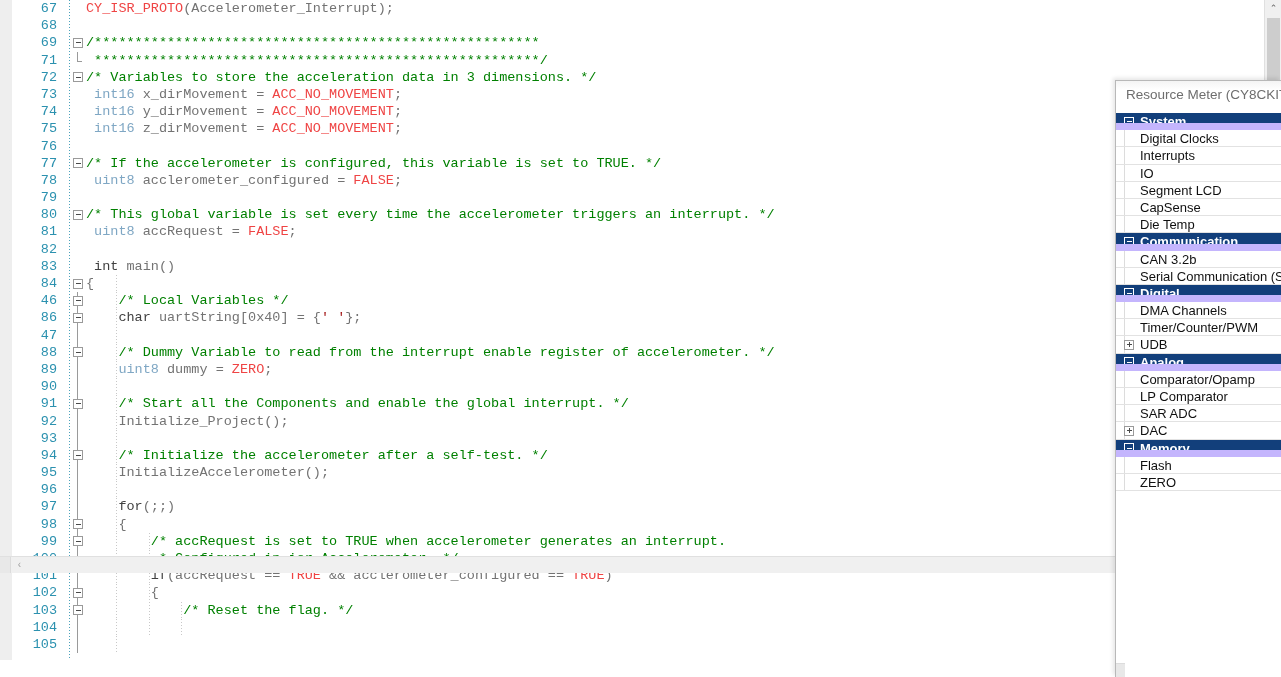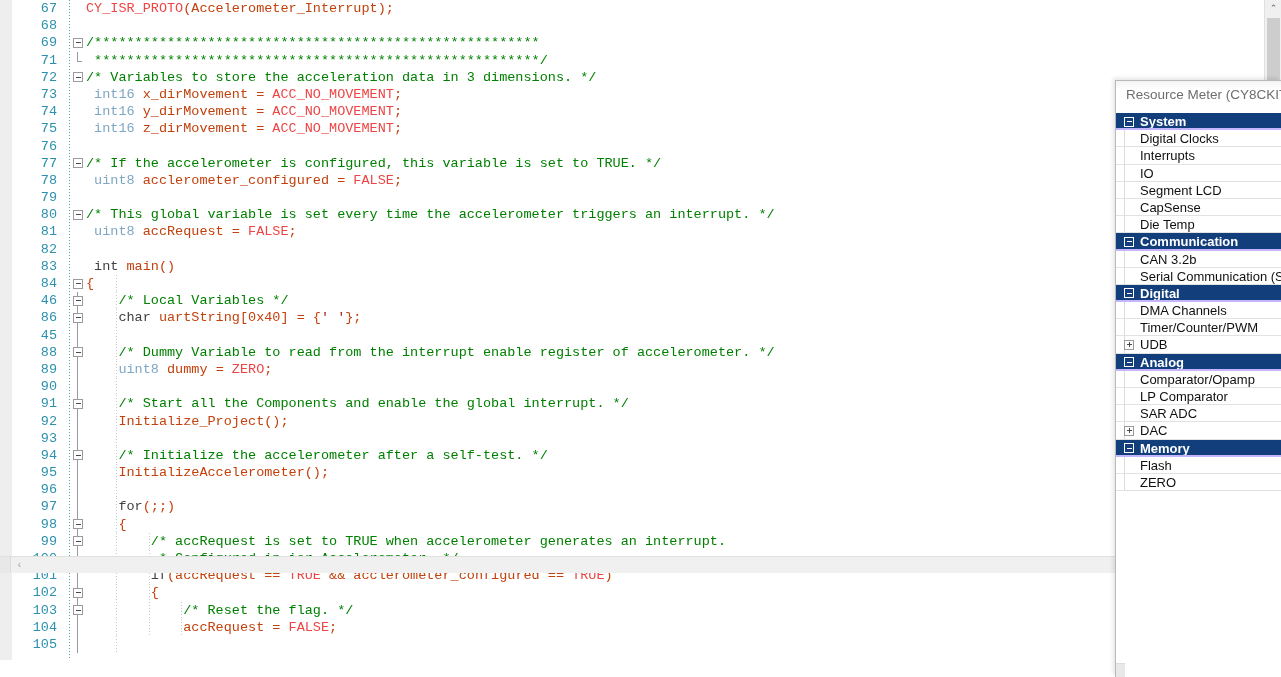--- a/index.html
+++ b/index.html
@@ -131,21 +131,21 @@
     background-size: 1px 3px;
     background-repeat: repeat-y;
   }
 
   
   .c-com  { color: #008000; }   
   .c-kw   { color: #404040; }   
   .c-type { color: #7fa7c4; }   
   .c-mac  { color: #ef4444; }   
   .c-str  { color: #a31515; }   
-  .c-pln  { color: #c2410c; }
+  .c-pln  { color: #737373; }
 
   
   .vscroll {
     position: absolute;
     right: 0; top: 0;
     width: 17px; height: 660px;
     background: #f0f0f0;
     border-left: 1px solid #e0e0e0;
     box-sizing: border-box;
   }
@@ -242,21 +242,21 @@
     font-size: 13px;
     white-space: nowrap;
     box-sizing: border-box;
     overflow: hidden;
   }
 
   .rm-row.group {
     background: #123f7b;
     color: #ffffff;
     font-weight: bold;
-    border-bottom: 2px solid #c4b5fd;
+    border-bottom: 7px solid #c4b5fd;
   }
 
   .rm-row.item {
     background: #ffffff;
     color: #101010;
     border-bottom: 1px solid #e2e2e2;
   }
 
   .rm-exp {
     position: absolute;
@@ -326,38 +326,38 @@
           <div class="line"><span class="lnum">77</span><span class="fold"></span><span class="ltext"><span class="c-com">/* If the accelerometer is configured, this variable is set to TRUE. */</span></span></div>
           <div class="line"><span class="lnum">78</span><span class="ltext"><span class="c-type"> uint8</span><span class="c-pln"> acclerometer_configured = </span><span class="c-mac">FALSE</span><span class="c-pln">;</span></span></div>
           <div class="line"><span class="lnum">79</span><span class="ltext"></span></div>
           <div class="line"><span class="lnum">80</span><span class="fold"></span><span class="ltext"><span class="c-com">/* This global variable is set every time the accelerometer triggers an interrupt. */</span></span></div>
           <div class="line"><span class="lnum">81</span><span class="ltext"><span class="c-type"> uint8</span><span class="c-pln"> accRequest = </span><span class="c-mac">FALSE</span><span class="c-pln">;</span></span></div>
           <div class="line"><span class="lnum">82</span><span class="ltext"></span></div>
           <div class="line"><span class="lnum">83</span><span class="ltext"><span class="c-kw"> int</span><span class="c-pln"> main()</span></span></div>
           <div class="line"><span class="lnum">84</span><span class="fold"></span><span class="ltext"><span class="c-pln">{</span></span><span class="iguide" style="left: 104.48px;"></span></div>
           <div class="line"><span class="lnum">46</span><span class="foldbar"></span><span class="fold"></span><span class="ltext"><span class="c-com">    /* Local Variables */</span></span><span class="iguide" style="left: 104.48px;"></span></div>
           <div class="line"><span class="lnum">86</span><span class="foldbar"></span><span class="fold"></span><span class="ltext"><span class="c-pln">    </span><span class="c-kw">char</span><span class="c-pln"> uartString[0x40] = {</span><span class="c-str">' '</span><span class="c-pln">};</span></span><span class="iguide" style="left: 104.48px;"></span></div>
-          <div class="line"><span class="lnum">45</span><span class="foldbar"></span><span class="ltext"></span><span class="iguide" style="left: 104.48px;"></span></div>
+          <div class="line"><span class="lnum">47</span><span class="foldbar"></span><span class="ltext"></span><span class="iguide" style="left: 104.48px;"></span></div>
           <div class="line"><span class="lnum">88</span><span class="foldbar"></span><span class="fold"></span><span class="ltext"><span class="c-com">    /* Dummy Variable to read from the interrupt enable register of accelerometer. */</span></span><span class="iguide" style="left: 104.48px;"></span></div>
           <div class="line"><span class="lnum">89</span><span class="foldbar"></span><span class="ltext"><span class="c-pln">    </span><span class="c-type">uint8</span><span class="c-pln"> dummy = </span><span class="c-mac">ZERO</span><span class="c-pln">;</span></span><span class="iguide" style="left: 104.48px;"></span></div>
           <div class="line"><span class="lnum">90</span><span class="foldbar"></span><span class="ltext"></span><span class="iguide" style="left: 104.48px;"></span></div>
           <div class="line"><span class="lnum">91</span><span class="foldbar"></span><span class="fold"></span><span class="ltext"><span class="c-com">    /* Start all the Components and enable the global interrupt. */</span></span><span class="iguide" style="left: 104.48px;"></span></div>
           <div class="line"><span class="lnum">92</span><span class="foldbar"></span><span class="ltext"><span class="c-pln">    Initialize_Project();</span></span><span class="iguide" style="left: 104.48px;"></span></div>
           <div class="line"><span class="lnum">93</span><span class="foldbar"></span><span class="ltext"></span><span class="iguide" style="left: 104.48px;"></span></div>
           <div class="line"><span class="lnum">94</span><span class="foldbar"></span><span class="fold"></span><span class="ltext"><span class="c-com">    /* Initialize the accelerometer after a self-test. */</span></span><span class="iguide" style="left: 104.48px;"></span></div>
           <div class="line"><span class="lnum">95</span><span class="foldbar"></span><span class="ltext"><span class="c-pln">    InitializeAccelerometer();</span></span><span class="iguide" style="left: 104.48px;"></span></div>
           <div class="line"><span class="lnum">96</span><span class="foldbar"></span><span class="ltext"></span><span class="iguide" style="left: 104.48px;"></span></div>
           <div class="line"><span class="lnum">97</span><span class="foldbar"></span><span class="ltext"><span class="c-pln">    </span><span class="c-kw">for</span><span class="c-pln">(;;)</span></span><span class="iguide" style="left: 104.48px;"></span></div>
           <div class="line"><span class="lnum">98</span><span class="foldbar"></span><span class="fold"></span><span class="ltext"><span class="c-pln">    {</span></span><span class="iguide" style="left: 104.48px;"></span></div>
           <div class="line"><span class="lnum">99</span><span class="foldbar"></span><span class="fold"></span><span class="ltext"><span class="c-com">        /* accRequest is set to TRUE when accelerometer generates an interrupt.</span></span><span class="iguide" style="left: 104.48px;"></span><span class="iguide" style="left: 136.96px;"></span></div>
           <div class="line"><span class="lnum">100</span><span class="foldbar end"></span><span class="ltext"><span class="c-com">         * Configured in isr_Accelerometer. */</span></span><span class="iguide" style="left: 104.48px;"></span><span class="iguide" style="left: 136.96px;"></span></div>
           <div class="line"><span class="lnum">101</span><span class="foldbar"></span><span class="ltext"><span class="c-pln">        </span><span class="c-kw">if</span><span class="c-pln">(accRequest == </span><span class="c-mac">TRUE</span><span class="c-pln"> &amp;&amp; acclerometer_configured == </span><span class="c-mac">TRUE</span><span class="c-pln">)</span></span><span class="iguide" style="left: 104.48px;"></span><span class="iguide" style="left: 136.96px;"></span></div>
           <div class="line"><span class="lnum">102</span><span class="foldbar"></span><span class="fold"></span><span class="ltext"><span class="c-pln">        {</span></span><span class="iguide" style="left: 104.48px;"></span><span class="iguide" style="left: 136.96px;"></span></div>
           <div class="line"><span class="lnum">103</span><span class="foldbar"></span><span class="fold"></span><span class="ltext"><span class="c-com">            /* Reset the flag. */</span></span><span class="iguide" style="left: 104.48px;"></span><span class="iguide" style="left: 136.96px;"></span><span class="iguide" style="left: 169.44px;"></span></div>
-          <div class="line"><span class="lnum">104</span><span class="foldbar"></span><span class="ltext"><span class="c-pln">            accRequest = </span><span class="c-mac">FALSE</span><span class="c-pln">;</span></span><span class="iguide" style="left: 104.48px;"></span><span class="iguide" style="left: 136.96px;"></span><span class="iguide" style="left: 169.44px;"></span></div>
+          <div class="line"><span class="lnum">104</span><span class="foldbar"></span><span class="iguide" style="left: 104.48px;"></span><span class="iguide" style="left: 136.96px;"></span><span class="iguide" style="left: 169.44px;"></span></div>
           <div class="line"><span class="lnum">105</span><span class="foldbar"></span><span class="ltext"></span><span class="iguide" style="left: 104.48px;"></span></div>
         </div>
     </div>
 
     <div class="vscroll">
       <div class="vs-up">⌃</div>
       <div class="vs-thumb"></div>
     </div>
 
     <div class="hscroll">

